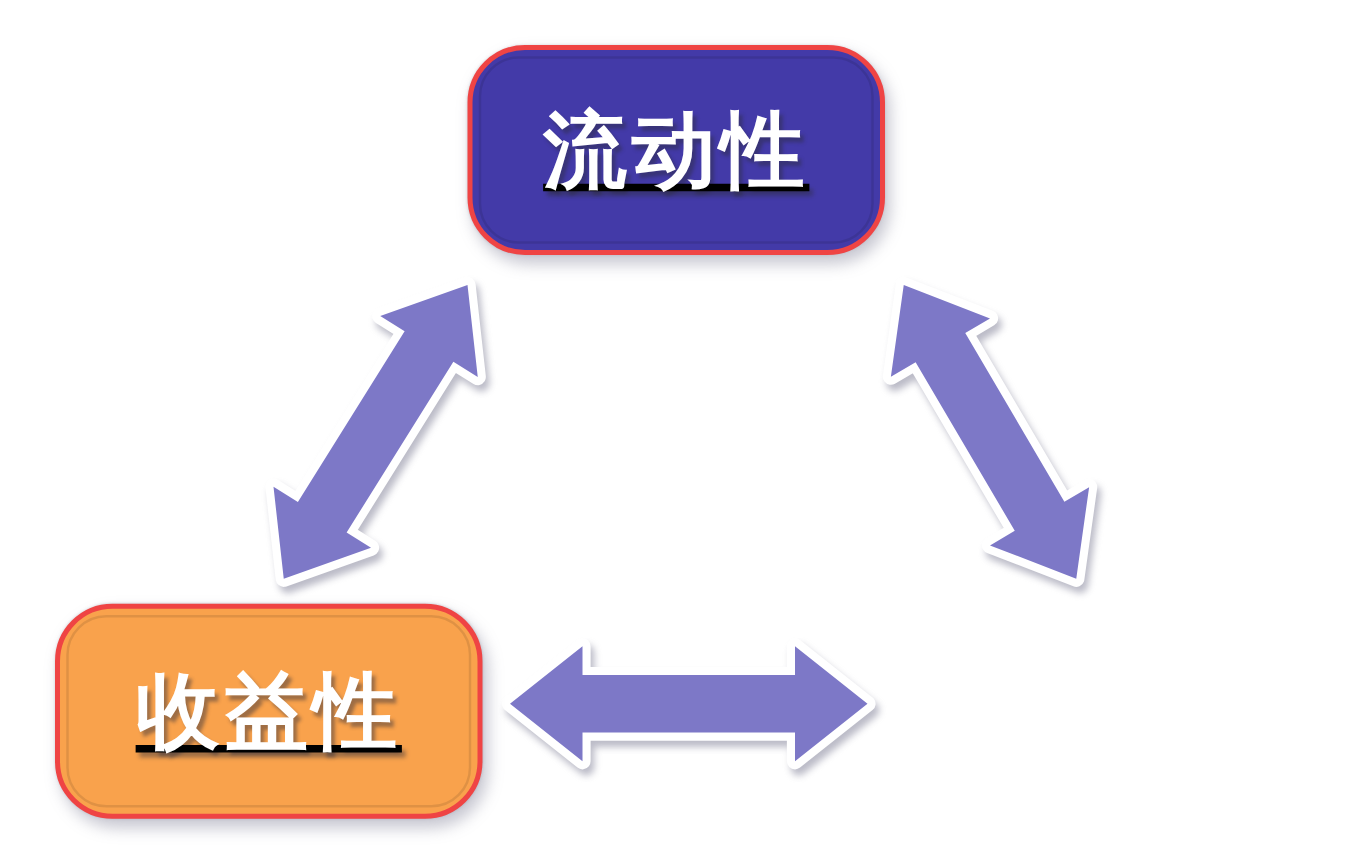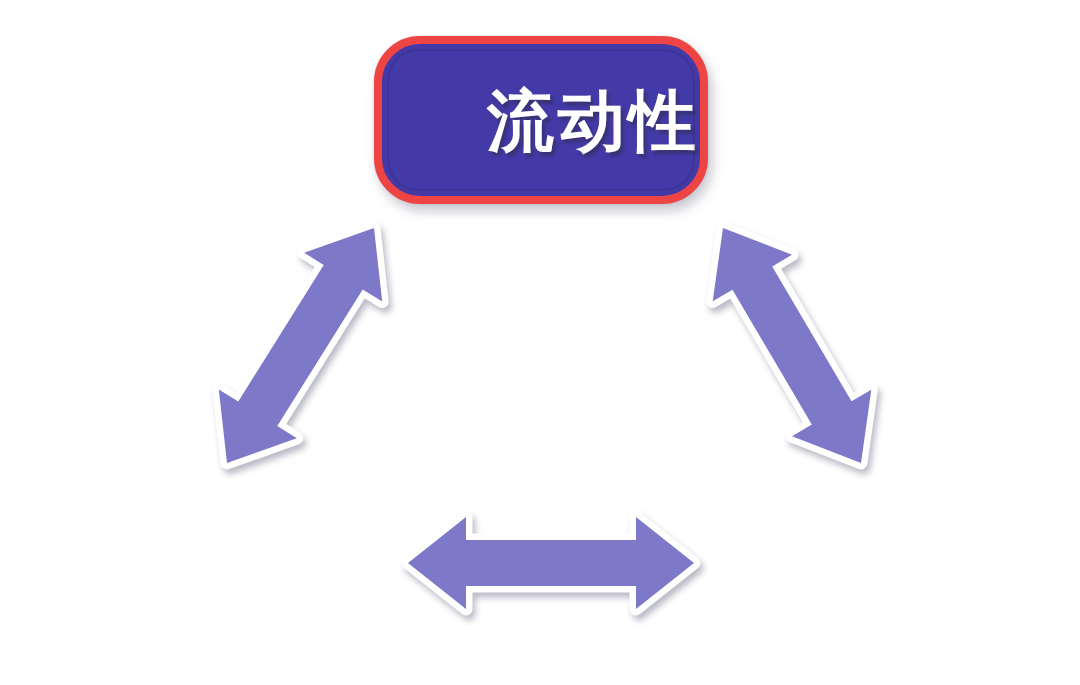--- a/index.html
+++ b/index.html
@@ -25,26 +25,27 @@
   .arrow {
     stroke: #ffffff;
     stroke-width: 13;
     stroke-linejoin: round;
     paint-order: stroke;
     filter: drop-shadow(3px 5px 3px rgba(105, 105, 130, 0.45));
   }
   .node {
     position: absolute;
     box-sizing: border-box;
-    border: 8px solid #ef4444;
+    border: 4px solid #ef4444;
     border-radius: 46px;
     box-shadow: 4px 7px 12px rgba(115, 115, 140, 0.40), 0 0 2px rgba(150,150,160,0.35);
     display: flex;
     align-items: center;
-    justify-content: flex-end;
+    justify-content: center;
+    text-decoration: underline;
   }
   
   .node::before {
     content: "";
     position: absolute;
     inset: 5px;
     border: 2px solid rgba(0, 0, 0, 0.10);
     border-radius: 32px;
     pointer-events: none;
   }
@@ -69,15 +70,18 @@
   <svg class="arrows-layer" viewBox="0 0 1080 685" xmlns="http://www.w3.org/2000/svg">
     <polygon class="arrow" points="374.0,228.0 304.2,252.8 323.7,265.0 238.3,401.6 218.8,389.4 227.0,463.0 296.8,438.2 277.3,426.0 362.7,289.4 382.2,301.6" style="fill: rgb(125, 120, 199);"></polygon>
     <polygon class="arrow" points="723.0,228.0 712.7,301.3 732.5,289.7 811.8,424.6 792.0,436.3 861.0,463.0 871.3,389.7 851.5,401.3 772.2,266.4 792.0,254.7" style="fill: rgb(125, 120, 199);"></polygon>
     <polygon class="arrow" points="408.0,563.0 466.0,609.0 466.0,586.0 636.0,586.0 636.0,609.0 694.0,563.0 636.0,517.0 636.0,540.0 466.0,540.0 466.0,517.0" style="fill: rgb(125, 120, 199);"></polygon>
   </svg>
 
   <div class="node node-liquidity" style="background-color: rgb(67, 58, 168);">
     <span class="node-label">流动性</span>
   </div>
 
+  <div class="node node-profitability" style="background-color: rgb(249, 162, 76);">
+    <span class="node-label">收益性</span>
+  </div>
 
 
 </div>
 
 </body></html>

